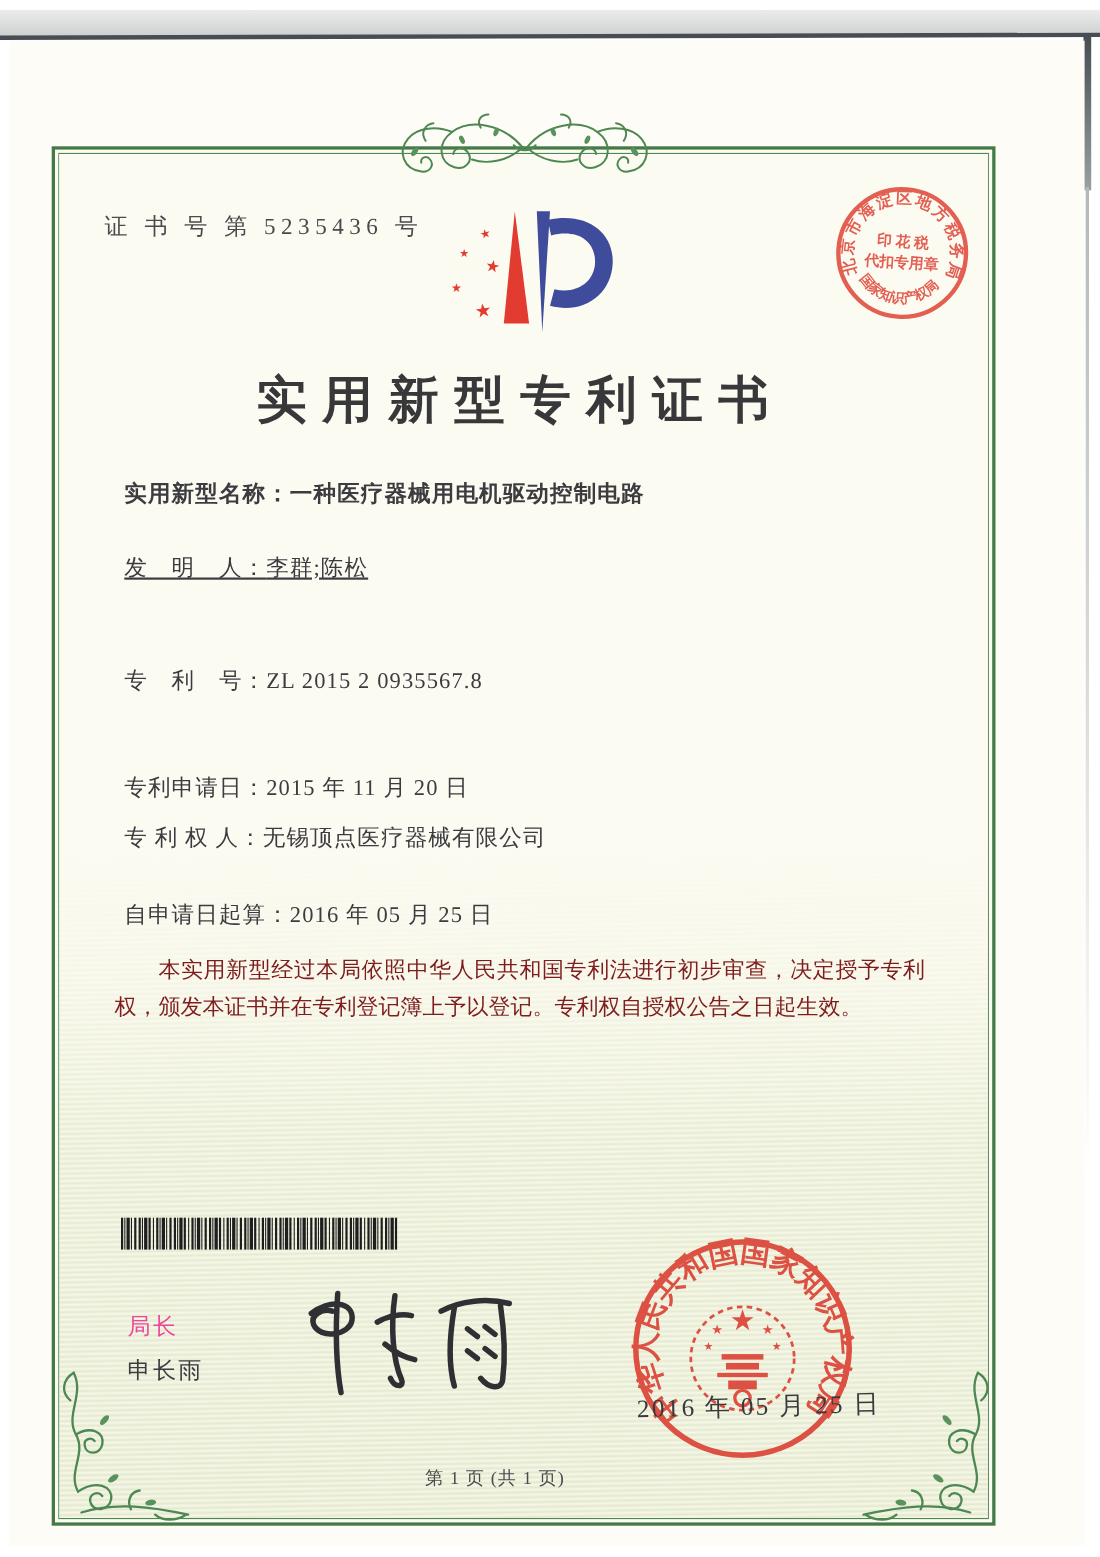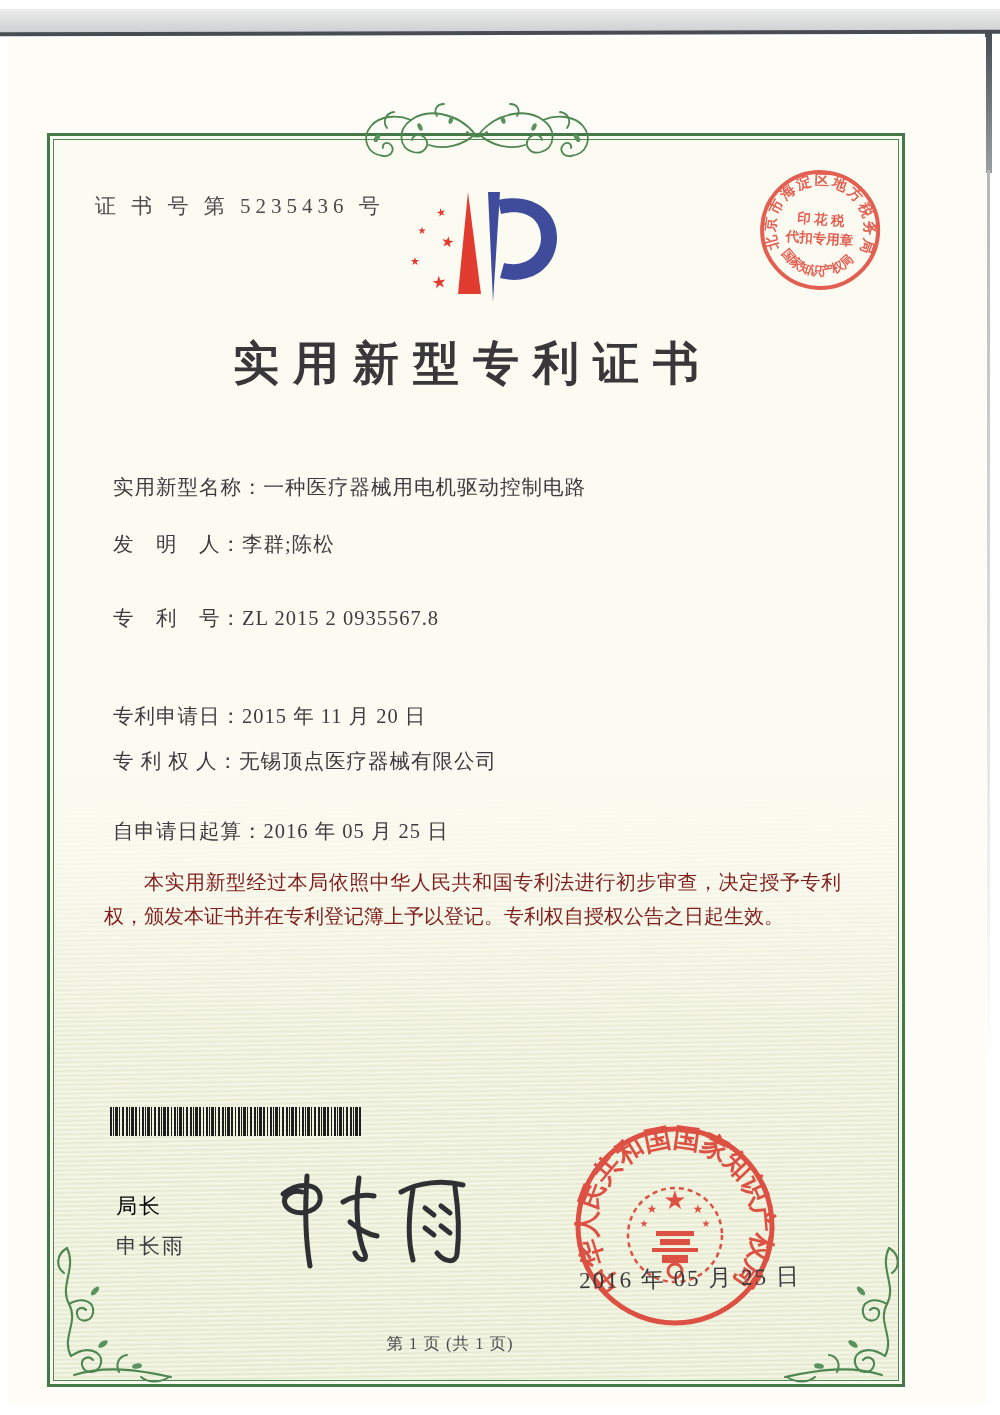--- a/index.html
+++ b/index.html
@@ -29,21 +29,21 @@
   .orn2{stroke:#4d8751;fill:none;stroke-width:2.1;stroke-linecap:round;}
   .leaf{fill:#5a925e;stroke:none;}
   
   .cert-number{left:95px;top:192px;font-size:21px;letter-spacing:5px;color:#4a4a4e;}
   .title{left:47px;top:333px;width:852px;text-align:center;font-size:46px;font-weight:bold;letter-spacing:14px;color:#38383a;}
   .field{left:113px;font-size:20.5px;color:#3c3c40;letter-spacing:1px;white-space:nowrap;}
   .paras{left:104px;top:866px;width:737px;font-size:20px;line-height:33.5px;color:#7f1d1d;text-align:justify;}
   .paras p{margin:0;text-indent:2em;}
   .barcode{left:110px;top:1107px;width:258px;height:29px;display:flex;align-items:stretch;}
   .barcode div{background:#1e1e1e;}
-  .director-title{left:116px;top:1192px;font-size:21px;letter-spacing:2px;color:#000000;}
+  .director-title{left:116px;top:1192px;font-size:21px;letter-spacing:2px;color:#ec4899;}
   .director-name{left:116px;top:1232px;font-size:21px;letter-spacing:2px;color:#3c3c40;}
   .seal-date{left:579px;top:1263px;font-size:23px;letter-spacing:2px;color:#3a3a3e;font-weight:500;transform:rotate(-1.2deg);z-index:5;}
   .footer{left:330px;top:1333px;width:240px;text-align:center;font-size:16.5px;color:#4a4a4e;letter-spacing:1px;}
   .stamp-wrap{left:740px;top:150px;transform:rotate(4deg);opacity:.88;}
   .seal-wrap{left:570px;top:1121px;opacity:.92;}
   .sig-wrap{left:255px;top:1156px;}
   .red-txt{fill:#e04a3c;font-weight:bold;font-family:"Liberation Serif","DejaVu Serif",serif;}
   .seal-red{fill:#dc4437;}
 </style>
 </head>
@@ -119,24 +119,24 @@
   <text class="red-txt" font-size="12.5">
     <textPath href="#taxBot" startOffset="0" textLength="84">国家知识产权局</textPath>
   </text>
   <text x="80" y="74" font-size="13.5" text-anchor="middle" class="red-txt">印 花 税</text>
   <text x="80" y="93" font-size="13.5" text-anchor="middle" class="red-txt">代扣专用章</text>
 </svg>
 </div>
 
 <div class="abs title">实用新型专利证书</div>
 
-<div class="abs field" style="top:473px;">
+<div class="abs field" style="top:434px;font-weight:bold;">
   <span>实用新型名称：</span><span>一种医疗器械用电机驱动控制电路</span>
 </div>
-<div class="abs field" style="top:530px;">
+<div class="abs field" style="top:502px;text-decoration:underline;">
   <span>发　明　人：</span><span>李群;陈松</span>
 </div>
 <div class="abs field" style="top:604px;">
   <span>专　利　号：</span><span>ZL 2015 2 0935567.8</span>
 </div>
 <div class="abs field" style="top:702px;">
   <span>专利申请日：</span><span>2015 年 11 月 20 日</span>
 </div>
 <div class="abs field" style="top:747px;">
   <span>专 利 权 人：</span><span>无锡顶点医疗器械有限公司</span>

